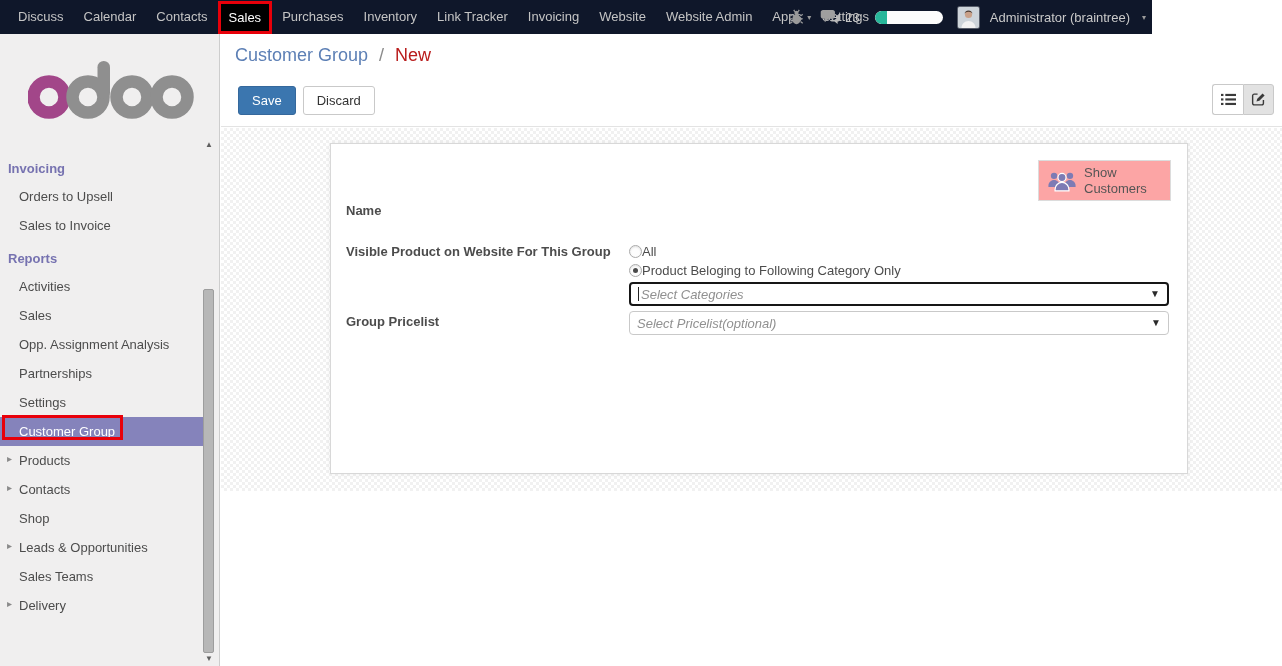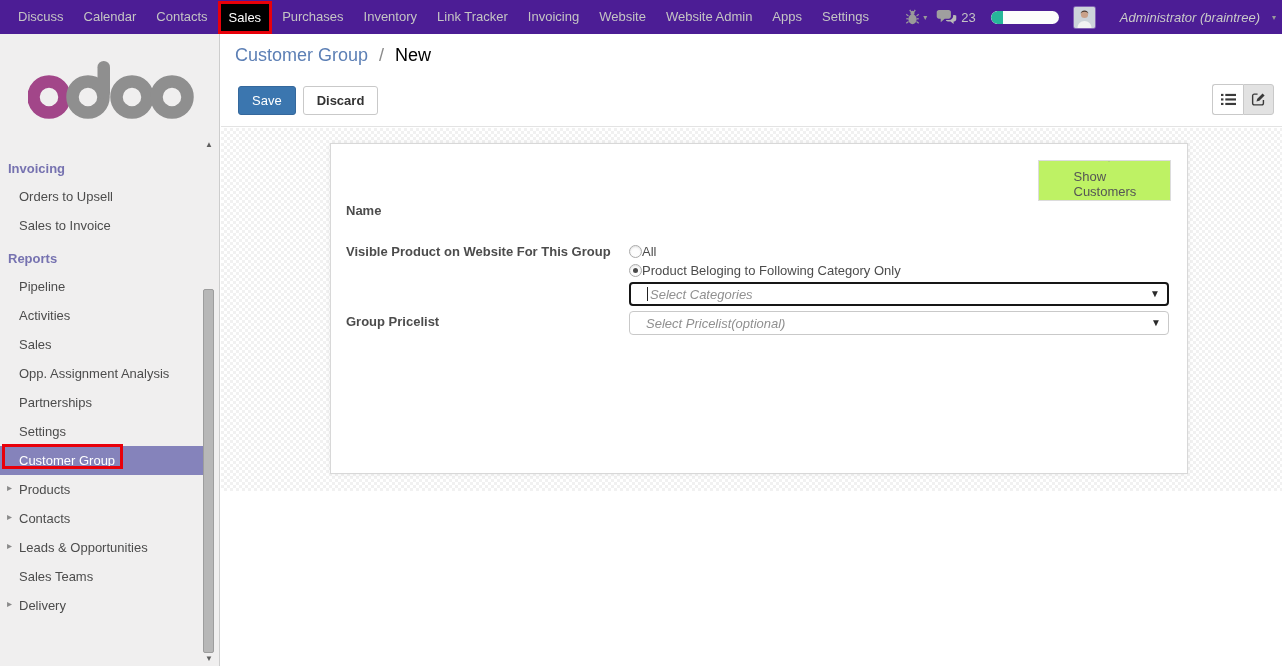--- a/index.html
+++ b/index.html
@@ -1,37 +1,37 @@
 <!DOCTYPE html>
 <html><head>
 <meta charset="utf-8">
 <style>
   * { margin:0; padding:0; box-sizing:border-box; }
   html,body { width:1282px; height:666px; overflow:hidden;
     font-family:"Liberation Sans","DejaVu Sans",sans-serif; background:#fff; }
 
   
-  .navbar { position:absolute; left:0; top:0; width:1282px; height:34px;
-    background:#4c1d95; display:flex; align-items:flex-start; z-index:30; }
+  .navbar { position:absolute; left:0; top:0; width:1152px; height:34px;
+    background:#0f172a; display:flex; align-items:flex-start; z-index:30; }
   .nav-left { display:flex; align-items:center; padding-left:8px; height:34px; }
   .nav-item { color:#c4c4c4; font-size:13px; padding:0 10px; line-height:34px;
     white-space:nowrap; cursor:pointer; }
   .nav-item.active { background:#000; color:#fff; border:3px solid #e8000a;
     line-height:27px; padding:0 8px; }
   .nav-right { position:absolute; right:6px; top:0; height:34px; display:flex;
     align-items:center; gap:9px; }
   .nav-icon { display:inline-flex; align-items:center; }
   .tiny-caret { color:#9a9a9a; font-size:8px; margin-left:3px; }
   .msg-count { color:#c4c4c4; font-size:13px; margin-left:4px; }
   .progress-pill { width:68px; height:13px; background:#fcfcfc; border-radius:7px;
     overflow:hidden; margin:0 6px; }
   .progress-fill { height:13px; width:12px; background:#27b79a; border-radius:7px 0 0 7px; }
   .avatar { width:21px; height:21px; border-radius:2px; overflow:hidden;
     background:#cdd4da; box-shadow:0 0 0 1px rgba(255,255,255,.3); }
-  .user-name { color:#c9c9c9; font-size:13px; margin-left:16px; white-space:nowrap;font-style:italic; }
+  .user-name { color:#c9c9c9; font-size:13px; margin-left:2px; white-space:nowrap; }
 
   
   .sidebar { position:absolute; left:0; top:34px; width:220px; height:632px;
     background:#f0efef; border-right:1px solid #cdcdcd; }
   .logo-wrap { position:absolute; left:28px; top:26px; width:166px; height:60px; }
   .menu { position:absolute; left:0; top:116px; width:204px; }
   .menu-section { color:#7672b0; font-weight:bold; font-size:13px;
     padding:11px 8px 6px 8px; }
   .menu-item { position:relative; color:#4c4c4c; font-size:13px;
     padding:7px 8px 7px 19px; cursor:pointer; white-space:nowrap; }
@@ -48,65 +48,65 @@
     background:#b7b7b7; border:1px solid #9d9d9d; border-radius:2px; cursor:grab; }
 
   
   .main { position:absolute; left:221px; top:34px; width:1061px; height:632px; }
 
   .control-panel { position:absolute; left:0; top:0; width:1061px; height:93px;
     background:#fff; border-bottom:1px solid #e3e3e3; }
   .breadcrumb { position:absolute; left:14px; top:11px; font-size:18px; }
   .crumb-parent { color:#5c7fb5; cursor:pointer; }
   .crumb-sep { color:#8a8a8a; margin:0 6px; }
-  .crumb-current { color:#000000; }
+  .crumb-current { color:#b91c1c; }
   .cp-buttons { position:absolute; left:17px; top:52px; display:flex; gap:7px;align-items:center; }
   .btn { font-size:13px; padding:6px 13px; border-radius:3px; cursor:pointer;
     font-family:inherit; }
   .btn-save { background:#3b76af; border:1px solid #35689c; color:#fff; }
-  .btn-discard { background:#fff; border:1px solid #c9c9c9; color:#333;font-weight:bold; }
+  .btn-discard { background:#fff; border:1px solid #c9c9c9; color:#333; }
   .view-switcher { position:absolute; right:8px; top:50px; display:flex; }
   .vs-btn { width:31px; height:31px; border:1px solid #c9c9c9; background:#fff;
     display:flex; align-items:center; justify-content:center; cursor:pointer; }
   .vs-btn.first { border-radius:3px 0 0 3px; border-right:none; }
   .vs-btn.last { border-radius:0 3px 3px 0; }
   .vs-btn.active { background:#e2e2e2; }
 
   .content { position:absolute; left:0; top:94px; width:1061px; height:363px;
     background-color:#fff;
     background-image:
       linear-gradient(45deg,#f1f1f1 25%,transparent 25%,transparent 75%,#f1f1f1 75%),
       linear-gradient(45deg,#f1f1f1 25%,transparent 25%,transparent 75%,#f1f1f1 75%);
     background-size:6px 6px; background-position:0 0,3px 3px; }
 
   .sheet { position:absolute; left:109px; top:15px; width:858px; height:331px;
     background:#fff; border:1px solid #d8d8d8; box-shadow:0 0 5px rgba(0,0,0,.07); }
 
   .show-customers { position:absolute; right:16px; top:16px; width:133px; height:41px;
-    background:#bef264; border:1px solid #dcdcdc; display:flex; align-items:center;
-    gap:7px; padding-left:8px; cursor:pointer;flex-direction:column; }
+    background:#fca5a5; border:1px solid #dcdcdc; display:flex; align-items:center;
+    gap:7px; padding-left:8px; cursor:pointer; }
   .sc-label { font-size:13px; color:#555; line-height:1.2; width:70px; }
 
   .f-label { position:absolute; font-size:13px; font-weight:bold; color:#4c4c4c; }
   .name-input { position:absolute; left:298px; top:54px; width:269px; height:28px;
     background:#c9c8f0; border:1px solid #bdbce9; border-radius:3px; padding:0 8px;
     font-family:inherit; font-size:17px; font-weight:bold; font-style:italic; color:#333; }
   .name-input::placeholder { color:#9b9b9b; }
 
   .radio-row { position:absolute; left:298px; display:flex; align-items:center; }
   .radio { width:13px; height:13px; border-radius:50%; background:#fdfdfd;
     border:1px solid #aaa; position:relative; cursor:pointer; flex:none;
     box-shadow:inset 0 1px 2px rgba(0,0,0,.12); }
   .radio.checked::after { content:""; position:absolute; left:3px; top:3px;
     width:5px; height:5px; border-radius:50%; background:#4a4a4a; }
   .radio-label { font-size:13px; color:#4c4c4c; }
 
   .fake-select { position:absolute; left:298px; width:540px; height:24px;
     background:#fff; border-radius:4px; display:flex; align-items:center;
-    padding:0 20px 0 16px; cursor:pointer;text-align:center; }
+    padding:0 20px 0 7px; cursor:pointer;text-align:center; }
   .fake-select .ph { font-size:13px; font-style:italic; color:#909090; white-space:nowrap; }
   .fake-select .dd-arrow { position:absolute; right:7px; top:50%; transform:translateY(-54%);
     color:#2a2a2a; font-size:10px; }
   .select-focused { border:2px solid #161616; }
   .select-normal { border:1px solid #c9c9c9; }
   .text-cursor { display:inline-block; width:1px; height:14px; background:#222;
     margin-right:2px; }
 
   .footer { position:absolute; left:0; top:457px; width:1061px; height:175px;
     background:#edecec; border-top:1px solid #dcdcdc; }
@@ -179,29 +179,29 @@
       <rect x="69.5" y="1" width="12.5" height="38" rx="6.2" fill="#8f8f8f"></rect>
       <circle cx="104" cy="37" r="15.5" fill="none" stroke="#8f8f8f" stroke-width="12.5"></circle>
       <circle cx="144" cy="37" r="15.5" fill="none" stroke="#8f8f8f" stroke-width="12.5"></circle>
     </svg>
   </div>
   <nav class="menu">
       <div class="menu-section">Invoicing</div>
       <div class="menu-item"><span>Orders to Upsell</span></div>
       <div class="menu-item"><span>Sales to Invoice</span></div>
       <div class="menu-section">Reports</div>
-      <div class="menu-item"><span>Pipeline</span></div>
       <div class="menu-item"><span>Activities</span></div>
       <div class="menu-item"><span>Sales</span></div>
       <div class="menu-item"><span>Opp. Assignment Analysis</span></div>
       <div class="menu-item"><span>Partnerships</span></div>
       <div class="menu-item"><span>Settings</span></div>
       <div class="menu-item selected"><span>Customer Group</span><span class="red-box"></span></div>
       <div class="menu-item"><span class="caret">▸</span><span>Products</span></div>
       <div class="menu-item"><span class="caret">▸</span><span>Contacts</span></div>
+      <div class="menu-item"><span>Shop</span></div>
       <div class="menu-item"><span class="caret">▸</span><span>Leads &amp; Opportunities</span></div>
       <div class="menu-item"><span>Sales Teams</span></div>
       <div class="menu-item"><span class="caret">▸</span><span>Delivery</span></div>
     </nav>
   <div class="side-scrollbar">
     <div class="sb-arrow">▲</div>
     <div class="sb-thumb"></div>
     <div class="sb-arrow down">▼</div>
   </div>
 </aside>

